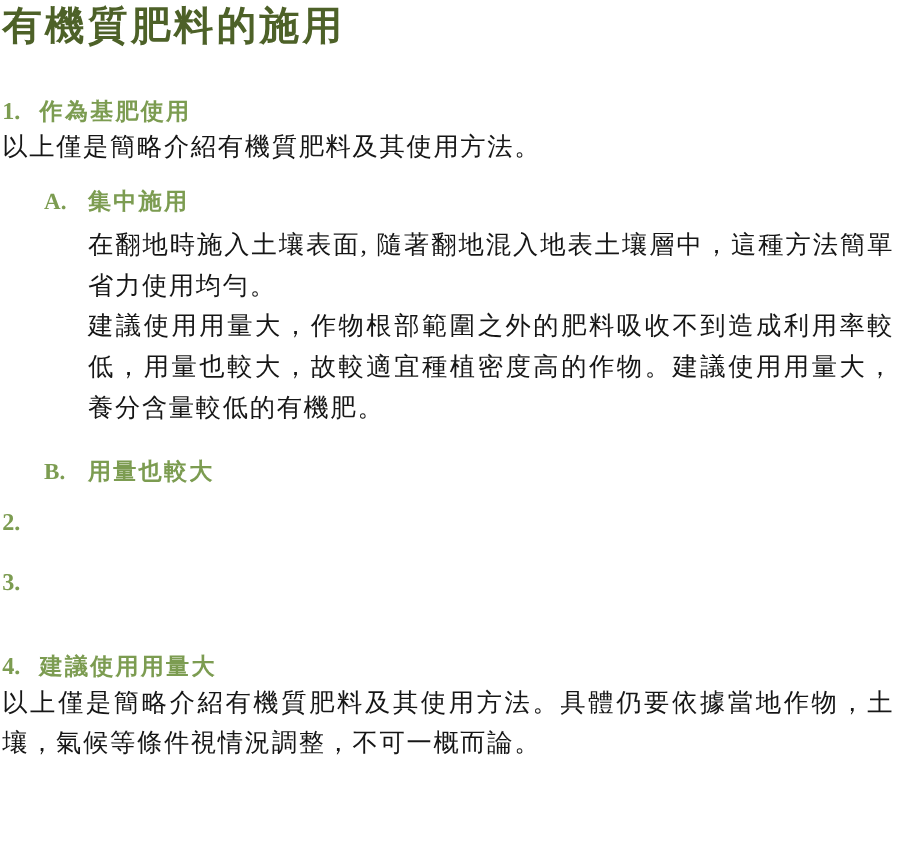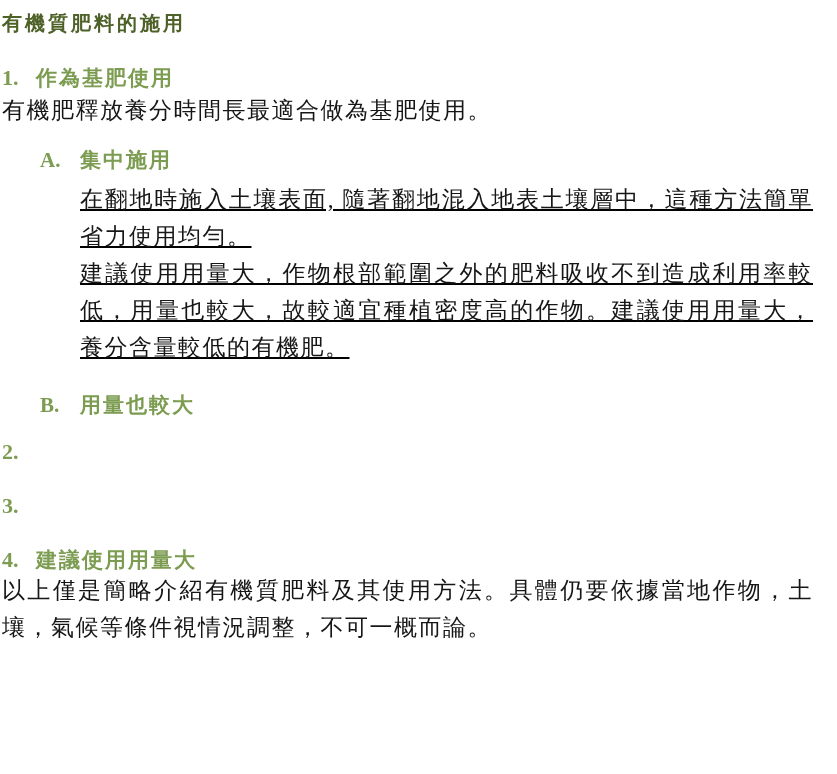--- a/index.html
+++ b/index.html
@@ -15,21 +15,21 @@
   }
   .page {
     box-sizing: border-box;
     width: 837px;
     height: 774px;
     padding: 4px 24px 0 2px;
   }
   
   .doc-title {
     margin: 0 0 22px 0;
-    font-size: 20px;
+    font-size: 36px;
     line-height: 38px;
     font-weight: bold;
     letter-spacing: 3px;
     color: #4d6128;
   }
   
   .h1row {
     display: flex;
     align-items: baseline;
     font-weight: bold;
@@ -37,20 +37,21 @@
     font-size: 21px;
     line-height: 28px;
   }
   .h1row .num {
     flex: 0 0 34px;
     font-size: 22px;
     letter-spacing: 0;
   }
   .h1row .htext {
     letter-spacing: 2px;
+    margin-top: 23px;
   }
   
   .h2row {
     display: flex;
     align-items: baseline;
     font-weight: bold;
     color: #7c9c51;
     font-size: 21px;
     line-height: 28px;
   }
@@ -74,43 +75,41 @@
     margin: 7px 0 0 36px;
   }
   .subsection {
     margin-left: 38px;
   }
   .subsection.sub-a { margin-top: 17px; }
   .subsection.sub-b { margin-top: 25px; }
   .subsection .sub-body {
     margin-left: 40px;
     margin-top: 7px;
-    text-decoration: underline;
   }
   .section-2 { margin-top: 19px; }
   .section-3 { margin-top: 26px; }
   .section-4 { margin-top: 26px; }
   .sec4-body {
     margin: 5px 0 0 36px;
-    font-family: Liberation Mono, monospace;
   }
 </style>
 </head>
 <body>
 
 <div class="page">
 
   <h1 class="doc-title">有機質肥料的施用</h1>
 
   <section class="section-1">
     <div class="h1row">
       <span class="num">1.</span>
       <span class="htext">作為基肥使用</span>
     </div>
-    <p class="body-text sec1-intro">有機肥釋放養分時間長最適合做為基肥使用。</p>
+    <p class="body-text sec1-intro">以上僅是簡略介紹有機質肥料及其使用方法。</p>
 
     <div class="subsection sub-a">
       <div class="h2row">
         <span class="letter">A.</span>
         <span class="htext">集中施用</span>
       </div>
       <div class="sub-body">
         <p class="body-text">在翻地時施入土壤表面, 隨著翻地混入地表土壤層中，這種方法簡單省力使用均勻。</p>
         <p class="body-text">建議使用用量大，作物根部範圍之外的肥料吸收不到造成利用率較低，用量也較大，故較適宜種植密度高的作物。建議使用用量大，養分含量較低的有機肥。</p>
       </div>

